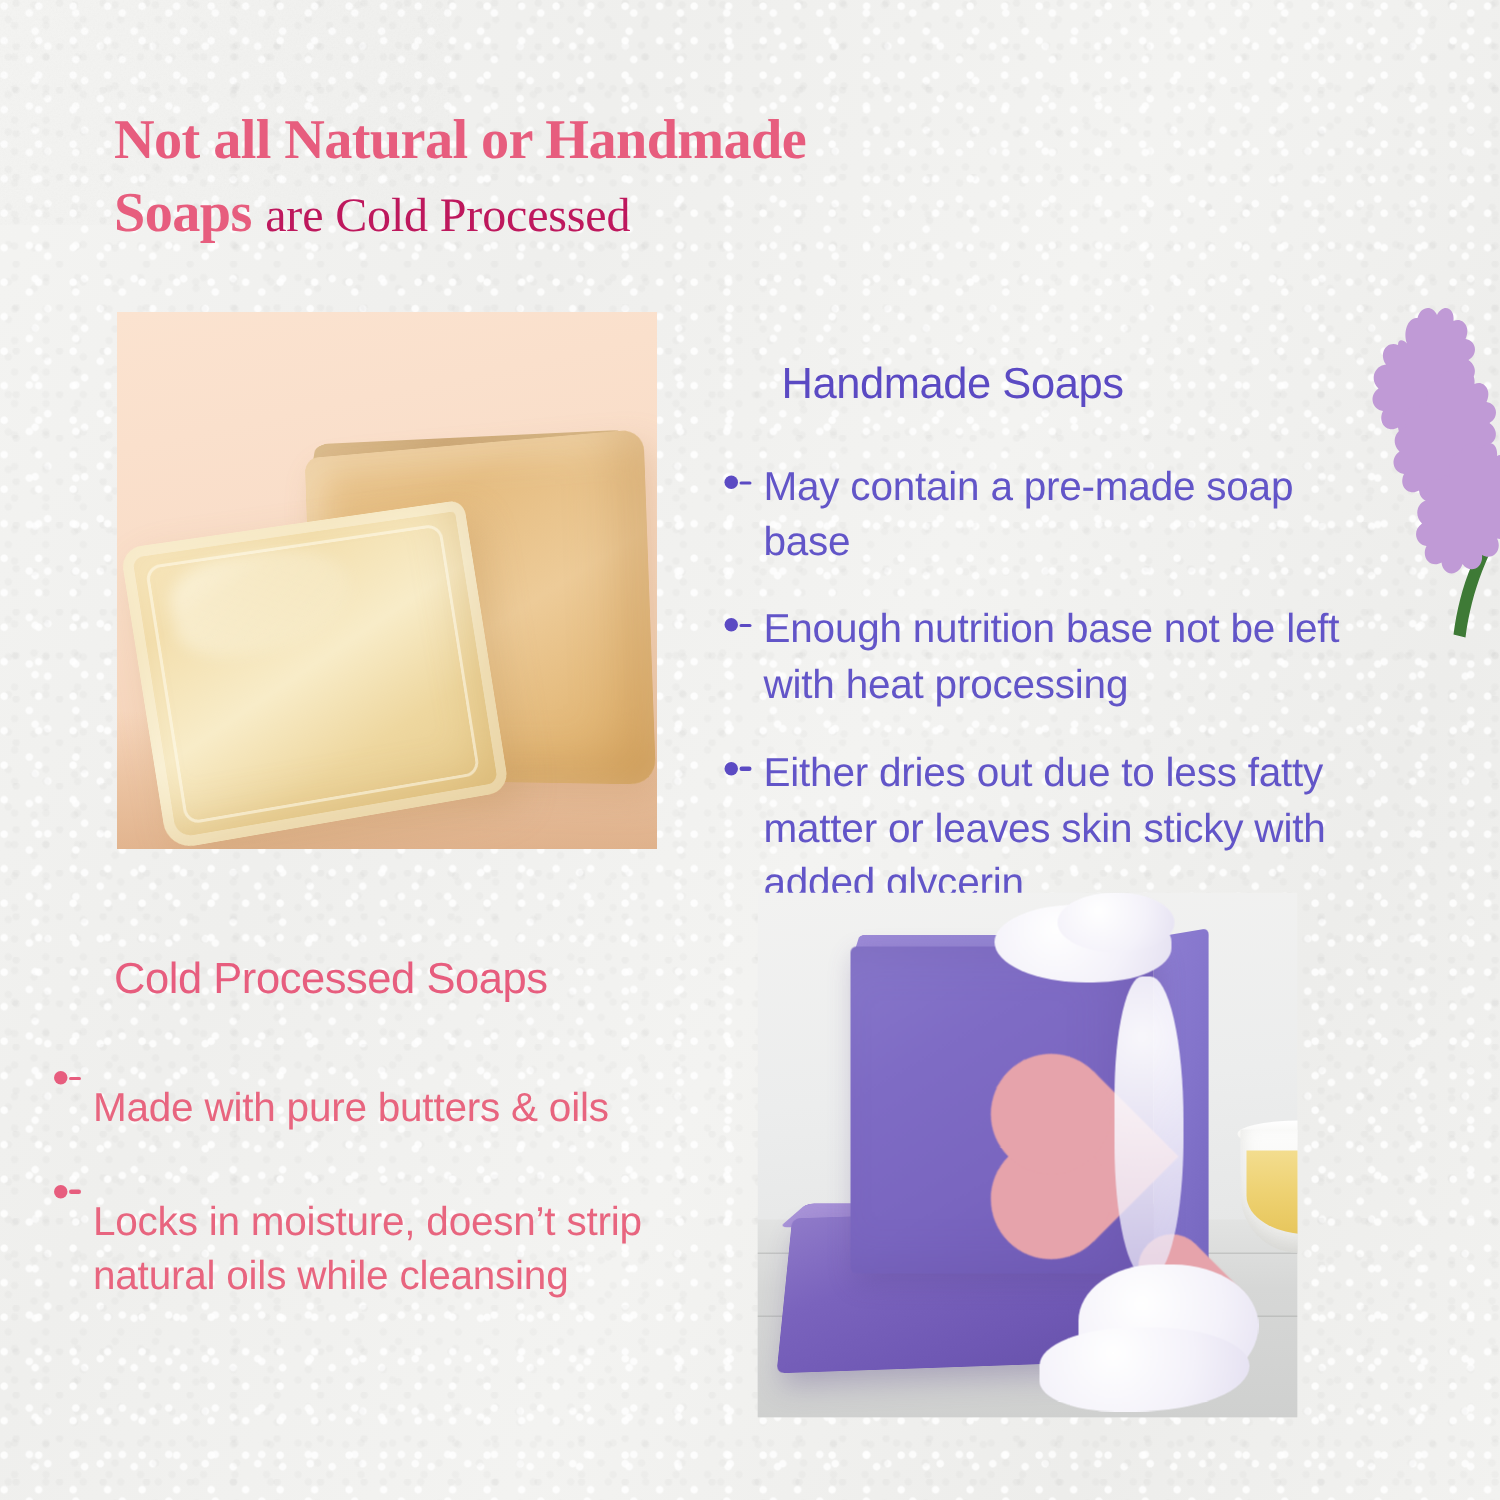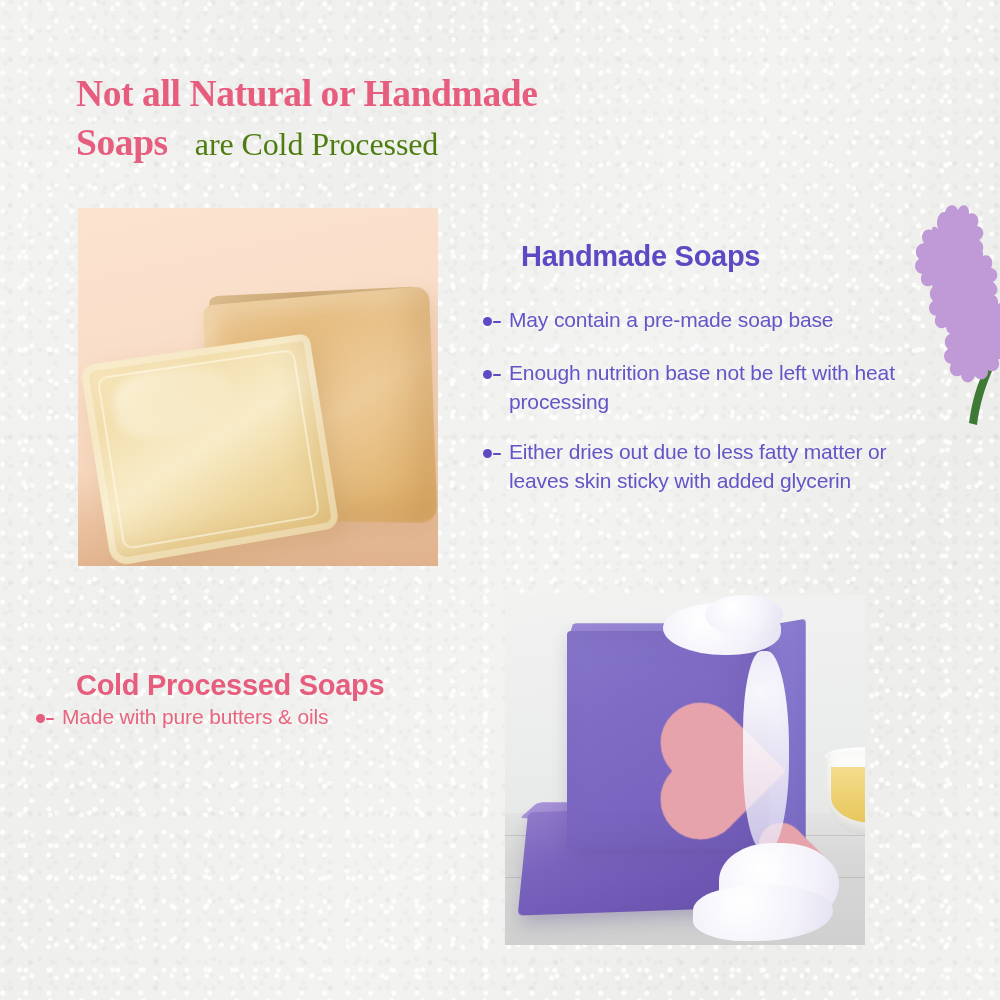--- a/index.html
+++ b/index.html
@@ -33,21 +33,21 @@
 
   
   .title-block{position:absolute;left:76px;top:70px;width:700px;}
   .title-line{
     font-size:37.5px;font-weight:bold;line-height:1.30;
     letter-spacing:-.4px;color:#e75d7e;margin:0;font-family:Liberation Serif, serif;
   }
   .title-l1{display:block;}
   .title-l2{display:block;}
   .title-sub{
-    font-weight:normal;color:#4d7c0f;font-size:32px;letter-spacing:-.1px;margin-left:18px;
+    font-weight:normal;color:#be185d;font-size:32px;letter-spacing:-.1px;
   }
 
   
   .photo{position:absolute;overflow:hidden;}
 
   
   #photo-amber{left:78px;top:208px;width:360px;height:358px;}
   .amber-bg{
     position:absolute;inset:0;
     background:linear-gradient(168deg,#fbe3d0 0%,#f9ddc8 42%,#f6d6bd 64%,#efccb2 85%,#eac7ac 100%);
@@ -174,45 +174,45 @@
     border-radius:0 0 46% 46%;
     background:linear-gradient(180deg,#f3dd8f 0%,#eed273 48%,#e7c65c 100%);
   }
   .bowl-rim{
     position:absolute;left:320px;top:152px;width:84px;height:18px;
     border-radius:50%;
     background:linear-gradient(180deg,#ffffff 0%,#f0efec 100%);
   }
 
   
-  .sec-head{position:absolute;font-weight:bold;letter-spacing:-.3px;}
+  .sec-head{position:absolute;font-weight:normal;letter-spacing:-.3px;}
   #head-handmade{left:521px;top:240px;font-size:29px;color:#5b4ac3;}
-  #head-cold{left:76px;top:637px;font-size:29px;color:#e75d7e;margin-top:32px;}
+  #head-cold{left:76px;top:637px;font-size:29px;color:#e75d7e;}
 
   
   .list{position:absolute;}
   #list-handmade{left:483px;top:306px;width:420px;}
   #list-cold{left:36px;top:703px;width:440px;}
   .bullet-row{display:flex;align-items:flex-start;margin-bottom:22px;}
   .bullet-mark{
     flex:0 0 auto;position:relative;width:26px;height:28px;margin-top:3px;
   }
   .bullet-mark .dot{
     position:absolute;left:0;top:8px;width:9px;height:9px;border-radius:50%;
   }
   .bullet-mark .tail{
     position:absolute;left:10px;top:11.5px;width:8px;height:2.5px;border-radius:2px;
   }
   .bullet-text{
-    font-size:21px;line-height:1.36;letter-spacing:-.15px;
+    font-size:27px;line-height:1.36;letter-spacing:-.15px;
   }
   #list-handmade .dot,#list-handmade .tail{background:#5b4ac3;}
   #list-handmade .bullet-text{color:#6255c8;}
   #list-cold .dot,#list-cold .tail{background:#e75d7e;}
-  #list-cold .bullet-text{color:#e8657f;}
+  #list-cold .bullet-text{color:#e8657f;margin-top:17px;}
 
   
   #lavender{position:absolute;left:905px;top:185px;width:105px;height:260px;}
 </style>
 </head>
 <body>
 
 <div id="page">
   <svg id="grain" xmlns="http://www.w3.org/2000/svg">
     <filter id="noiseFilter">
@@ -271,20 +271,27 @@
 
 <div class="sec-head" id="head-cold">Cold Processed Soaps</div>
 
 <div class="list" id="list-cold">
   <div class="bullet-row">
     <span class="bullet-mark">
         <span class="dot"></span>
         <span class="tail"></span>
       </span>
     <span class="bullet-text">Made with pure butters &amp; oils</span>
+  </div>
+  <div class="bullet-row">
+    <span class="bullet-mark">
+        <span class="dot"></span>
+        <span class="tail"></span>
+      </span>
+    <span class="bullet-text">Locks in moisture, doesn’t strip natural oils while cleansing</span>
   </div>
 </div>
 
 <div class="photo" id="photo-purple">
   <div class="purple-bg"></div>
   <div class="counter">
     <div class="counter-line" style="top:22px"></div>
     <div class="counter-line" style="top:64px"></div>
   </div>
 

